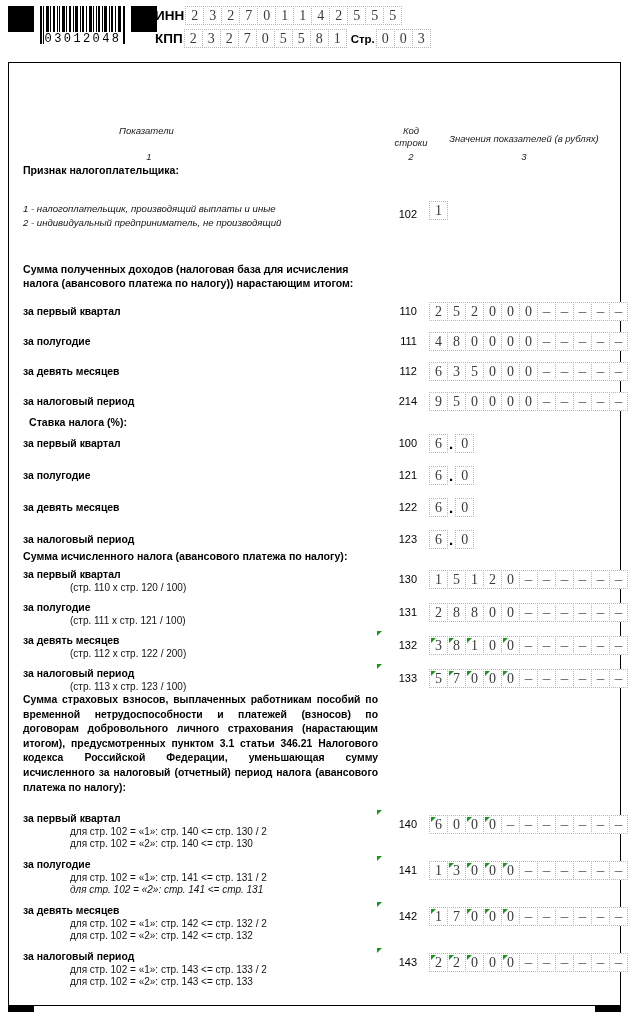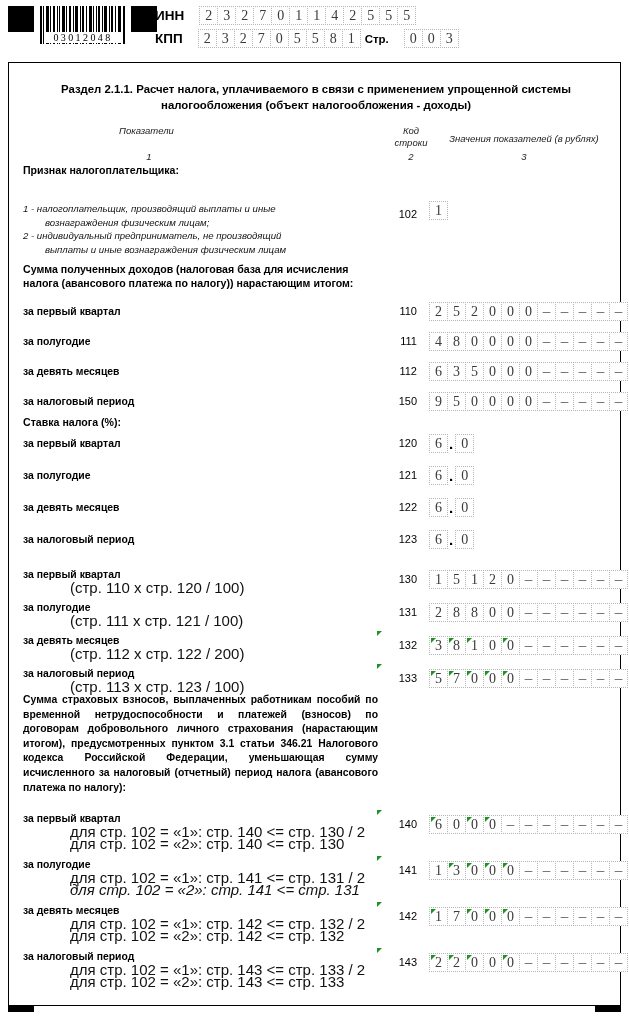--- a/index.html
+++ b/index.html
@@ -24,27 +24,27 @@
   .corner-bl { left:8px; top:986px; }
   .corner-br { left:595px; top:986px; }
 
   .barcode {
     position:absolute; left:40px; top:6px; width:86px; height:38px;
     display:flex; align-items:flex-start;
   }
   .barcode svg { display:block; }
   .barcode-num {
     position:absolute; left:44px; top:32px; width:78px;
-    text-align:center; font-size:10px; letter-spacing:2.4px;
-    font-family:Liberation Serif, serif; background:#fff;
+    text-align:center; font-size:12px; letter-spacing:2.4px;
+    font-family:Liberation Mono, monospace; background:#fff;
   }
 
   .idrow { position:absolute; display:flex; align-items:center; }
   .idrow .lbl {
-    font-size:13.5px; font-weight:bold; margin-right:15px;
+    font-size:13.5px; font-weight:bold; margin-right:1px;
     font-family:"Liberation Sans", sans-serif;
   }
   .idrow .lbl.small { font-size:11.5px; }
 
   
   .cells { display:flex; }
   .cell {
     width:19px; height:19px;
     border:1px dotted #b6b6b6;
     margin-right:-1px;
@@ -85,21 +85,21 @@
   .sect-title {
     position:absolute; font-size:10.6px; font-weight:bold; line-height:14.5px;
   }
   .note {
     position:absolute; font-size:9.6px; line-height:13.5px; color:#111;font-style:italic;
   }
   .rowlabel {
     position:absolute; font-size:10.4px; font-weight:bold;
   }
   .sublabel {
-    position:absolute; font-size:15px; line-height:12px; color:#111;padding-left:47px;
+    position:absolute; font-size:10px; line-height:12px; color:#111;padding-left:47px;
   }
   .para {
     position:absolute; font-size:10.4px; font-weight:bold; line-height:14.6px;
     text-align:justify;
   }
 
   .code {
     position:absolute; font-size:11px; font-weight:normal; width:26px; text-align:right;
   }
   .valcells { position:absolute; }
@@ -189,38 +189,35 @@
     <span class="lbl small" style="margin-left:5px;">Стр.</span>
     <span class="cells" id="page-cells">
         <span class="cell">0</span>
         <span class="cell">0</span>
         <span class="cell">3</span>
       </span>
   </div>
 
   <div class="frame">
 
-    <div class="title">Раздел 2.1.1. Расчет налога, уплачиваемого в связи с применением упрощенной системы налогообложения (объект налогообложения - доходы)</div>
 
     <div class="colhead ch-pok">Показатели</div>
     <div class="colhead ch-kod">
       <div>Код</div>
       <div>строки</div>
     </div>
     <div class="colhead ch-val">Значения показателей (в рублях)</div>
     <div class="colhead ch-1">1</div>
     <div class="colhead ch-2">2</div>
     <div class="colhead ch-3">3</div>
 
     <div class="sect-title" style="left:14px; top:100px;">Признак налогоплательщика:</div>
     <div class="note" style="left:14px; top:139px; width:300px;" id="taxpayer-note">
         <div style="padding-left: 0px;">1 -  налогоплательщик, производящий выплаты и иные</div>
-        <div style="padding-left: 22px;">вознаграждения физическим лицам;</div>
         <div style="padding-left: 0px;">2 -  индивидуальный предприниматель, не производящий</div>
-        <div style="padding-left: 22px;">выплаты и иные вознаграждения физическим лицам</div>
       </div>
     <div class="code" style="left:382px; top:145px;">102</div>
     <div class="valcells" style="left:420px; top:138px;">
       <span class="cells" id="cells-102">
           <span class="cell">1</span>
         </span>
     </div>
 
     <div class="sect-title" style="left:14px; top:213px;">налога (авансового платежа по налогу)) нарастающим итогом:</div>
     <div class="sect-title" style="left:14px; top:199px;">Сумма полученных доходов (налоговая база для исчисления</div>
@@ -273,43 +270,43 @@
             <span class="cell">0</span>
             <span class="cell dash">–</span>
             <span class="cell dash">–</span>
             <span class="cell dash">–</span>
             <span class="cell dash">–</span>
             <span class="cell dash">–</span>
             <span class="cell dash">–</span>
           </span>
         </div>
         <div class="rowlabel" style="left: 14px; top: 333px;">за налоговый период</div>
-        <div class="code" style="left: 382px; top: 332px;">150</div>
+        <div class="code" style="left: 382px; top: 332px;">214</div>
         <div class="valcells" style="left: 420px; top: 329px;">
           <span class="cells">
             <span class="cell">9</span>
             <span class="cell">5</span>
             <span class="cell">0</span>
             <span class="cell">0</span>
             <span class="cell">0</span>
             <span class="cell">0</span>
             <span class="cell dash">–</span>
             <span class="cell dash">–</span>
             <span class="cell dash">–</span>
             <span class="cell dash">–</span>
             <span class="cell dash">–</span>
             <span class="cell dash">–</span>
           </span>
         </div>
       </div>
 
-    <div class="sect-title" style="left:14px; top:352px;">Ставка налога (%):</div>
+    <div class="sect-title" style="left:20px; top:352px;">Ставка налога (%):</div>
     <div id="rate-rows">
         <div class="rowlabel" style="left: 14px; top: 375px;">за первый квартал</div>
-        <div class="code" style="left: 382px; top: 374px;">120</div>
+        <div class="code" style="left: 382px; top: 374px;">100</div>
         <div class="rate-wrap" style="left: 420px; top: 371px;">
           <span class="cell">6</span>
           <span class="rate-dot">.</span>
           <span class="cell">0</span>
         </div>
         <div class="rowlabel" style="left: 14px; top: 407px;">за полугодие</div>
         <div class="code" style="left: 382px; top: 406px;">121</div>
         <div class="rate-wrap" style="left: 420px; top: 403px;">
           <span class="cell">6</span>
           <span class="rate-dot">.</span>
@@ -324,20 +321,21 @@
         </div>
         <div class="rowlabel" style="left: 14px; top: 471px;">за налоговый период</div>
         <div class="code" style="left: 382px; top: 470px;">123</div>
         <div class="rate-wrap" style="left: 420px; top: 467px;">
           <span class="cell">6</span>
           <span class="rate-dot">.</span>
           <span class="cell">0</span>
         </div>
       </div>
 
+    <div class="sect-title" style="left:14px; top:486px;">Сумма исчисленного налога (авансового платежа по налогу):</div>
     <div id="calc-rows">
         <div class="rowlabel" style="left: 14px; top: 506px;">за первый квартал</div>
         <div class="sublabel" style="left: 14px; top: 519px;">(стр. 110 х стр. 120 / 100)</div>
         <div class="code" style="left: 382px; top: 510px;">130</div>
         <div class="valcells" style="left: 420px; top: 507px;">
           <span class="cells">
             <span class="cell">1</span>
             <span class="cell">5</span>
             <span class="cell">1</span>
             <span class="cell">2</span>

